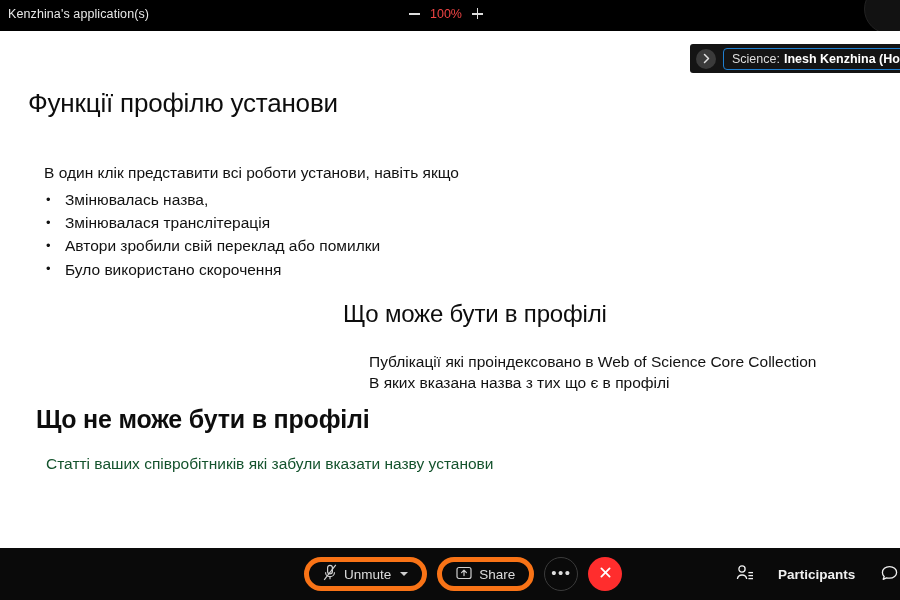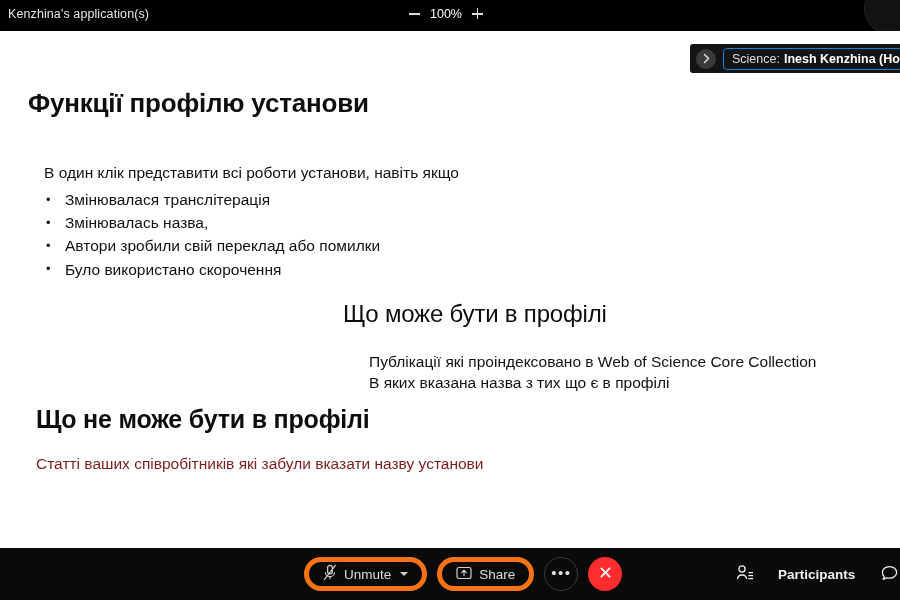--- a/index.html
+++ b/index.html
@@ -42,21 +42,21 @@
     letter-spacing: 0.1px;
     white-space: nowrap;
   }
   .zoom-controls {
     position: absolute;
     left: 408px;
     top: 6px;
     display: flex;
     align-items: center;
     gap: 9px;
-    color: #ffffff;
+    color: #ef4444;
     font-size: 12.5px;
   }
   .zoom-btn {
     width: 13px;
     height: 15px;
     position: relative;
     cursor: pointer;
   }
   .zoom-btn .bar-h {
     position: absolute;
@@ -92,21 +92,21 @@
     width: 900px;
     height: 517px;
     background: #ffffff;
     overflow: hidden;
   }
   .slide-title {
     position: absolute;
     left: 28px;
     top: 57px;
     font-size: 26px;
-    font-weight: bold;
+    font-weight: normal;
     color: #0d0d0d;
     letter-spacing: -0.2px;
   }
   .intro-line {
     position: absolute;
     left: 44px;
     top: 133px;
     font-size: 15.5px;
     color: #111111;
   }
@@ -156,24 +156,24 @@
     position: absolute;
     left: 36px;
     top: 374px;
     font-size: 25px;
     font-weight: bold;
     color: #0d0d0d;
     letter-spacing: -0.2px;
   }
   .sec3-body {
     position: absolute;
-    left: 36px;
+    left: 46px;
     top: 424px;
     font-size: 15.5px;
-    color: #7f1d1d;
+    color: #14532d;
     text-align: center;
   }
 
   
   .speaking-bar {
     position: absolute;
     left: 690px;
     top: 44px;
     width: 215px;
     height: 29px;
@@ -315,22 +315,22 @@
     <div class="corner-thumb"></div>
   </div>
 
   <div class="slide">
 
     <div class="slide-title">Функції профілю установи</div>
 
     <div class="intro-line">В один клік представити всі роботи установи, навіть якщо</div>
 
     <ul class="bullet-list">
+      <li>Змінювалась назва,</li>
       <li>Змінювалася транслітерація</li>
-      <li>Змінювалась назва,</li>
       <li>Автори зробили свій переклад або помилки</li>
       <li>Було використано скорочення</li>
     </ul>
 
     <div class="sec2-title">Що може бути в профілі</div>
     <div class="sec2-body">
       <div>Публікації які проіндексовано в Web of Science Core Collection</div>
       <div>В яких вказана назва з тих що є в профілі</div>
     </div>
 

